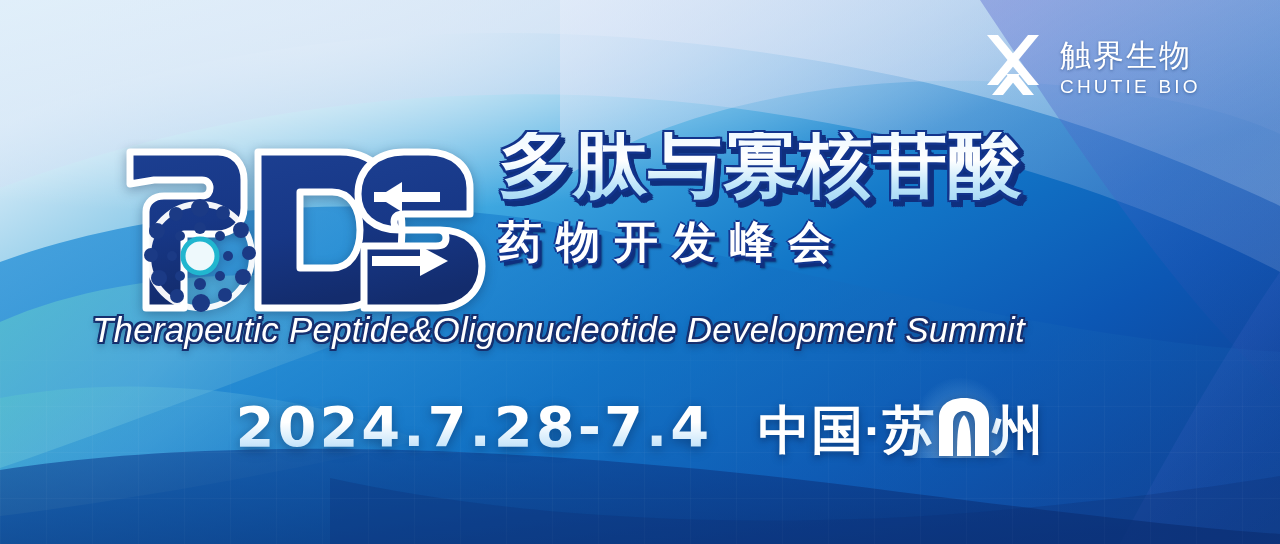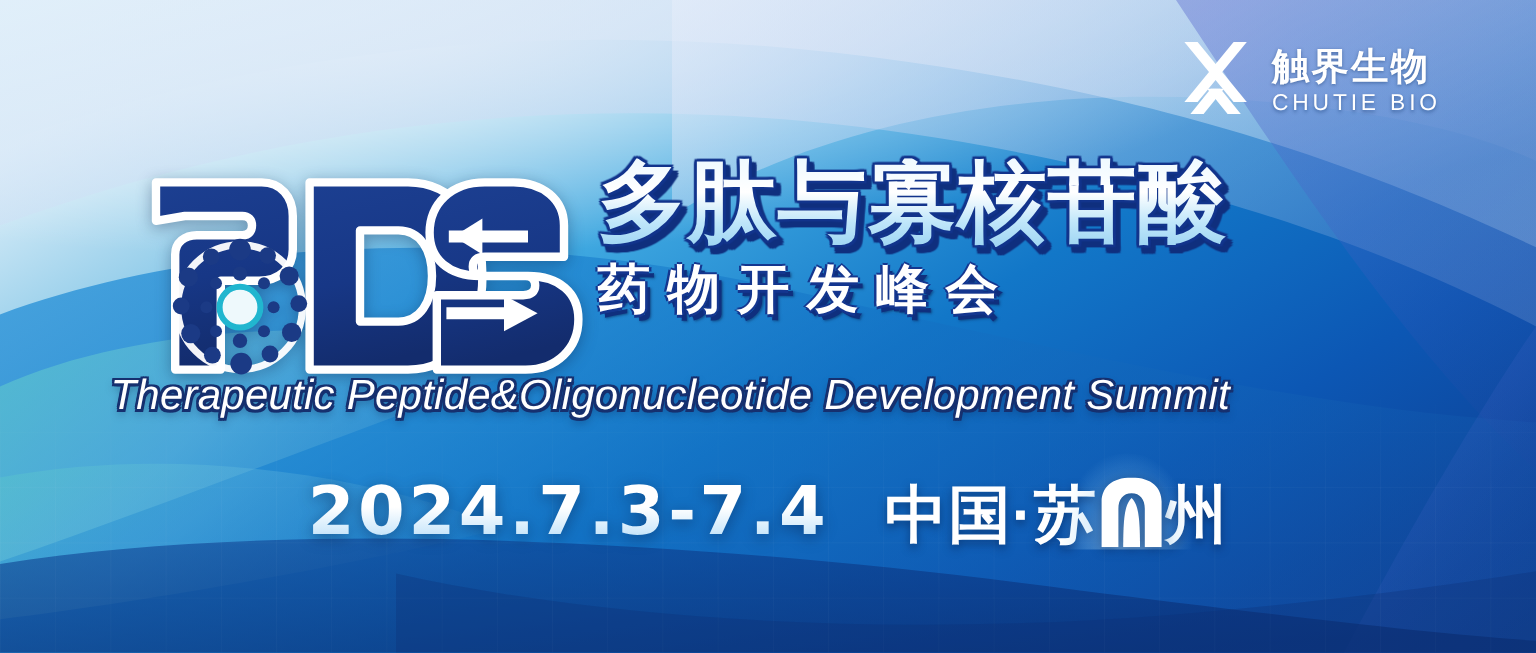--- a/index.html
+++ b/index.html
@@ -27,38 +27,38 @@
     pointer-events:none;
   }
 
   
   .corp-logo{
     position:absolute;top:33px;left:980px;display:flex;align-items:center;gap:14px;
   }
   .corp-mark{width:66px;height:70px;flex:0 0 auto;}
   .corp-text{display:flex;flex-direction:column;line-height:1;}
   .corp-cn{
-    color:#ffffff;font-size:31px;font-weight:700;letter-spacing:2px;
+    color:#ffffff;font-size:31px;font-weight:400;letter-spacing:2px;
     text-shadow:0 1px 3px rgba(6,40,90,.45);white-space:nowrap;
   }
   .corp-en{
     color:#ffffff;font-size:19px;font-weight:400;letter-spacing:3.2px;margin-top:6px;
     text-shadow:0 1px 3px rgba(6,40,90,.45);white-space:nowrap;
   }
 
   
   .pods-logo{position:absolute;left:110px;top:138px;width:400px;height:182px;}
   .pods-logo svg{width:100%;height:100%;display:block;
     filter:drop-shadow(0 3px 6px rgba(5,30,70,.35));}
 
   
   .headline{position:absolute;left:498px;top:132px;width:690px;}
   .hl-line1{
     font-size:74px;font-weight:900;line-height:1;letter-spacing:1px;
-    font-family:Liberation Serif, serif;
+    font-family:Liberation Mono, monospace;
     background:linear-gradient(to bottom,#eef9ff 0%,#ffffff 38%,#bfe6fa 72%,#9ed5f3 100%);
     -webkit-background-clip:text;background-clip:text;color:transparent;
     -webkit-text-stroke:0px transparent;
     filter:
       drop-shadow(2px 0 0 #12348c) drop-shadow(-2px 0 0 #12348c)
       drop-shadow(0 2px 0 #12348c) drop-shadow(0 -2px 0 #12348c)
       drop-shadow(4px 5px 0 #0f2f7e);
     white-space:nowrap;
   }
   .hl-line2{
@@ -254,21 +254,21 @@
   </div>
 
   <div class="headline">
     <div class="hl-line1">多肽与寡核苷酸</div>
     <div class="hl-line2">药物开发峰会</div>
   </div>
 
   <div class="subtitle">Therapeutic Peptide&amp;Oligonucleotide Development Summit</div>
 
   <div class="footer-row">
-    <div class="date">2024.7.3-7.4</div>
+    <div class="date">2024.7.28-7.4</div>
     <div class="city">
       <div class="city-glow"></div>
       <span>中国·苏</span>
       <span class="city-tower">
         <svg viewBox="0 0 54 58" aria-hidden="true">
           <path d="M2,58 L2,20 C2,9 10,0 27,0 C44,0 52,9 52,20 L52,58 L38,58 L38,26 C38,18 34,13 27,13 C20,13 16,18 16,26 L16,58 Z" fill="#ffffff"></path>
           <path d="M27,17 C32,22 34,30 34,58 L20,58 C20,30 22,22 27,17 Z" fill="#ffffff"></path>
         </svg>
       </span>
       <span>州</span>

